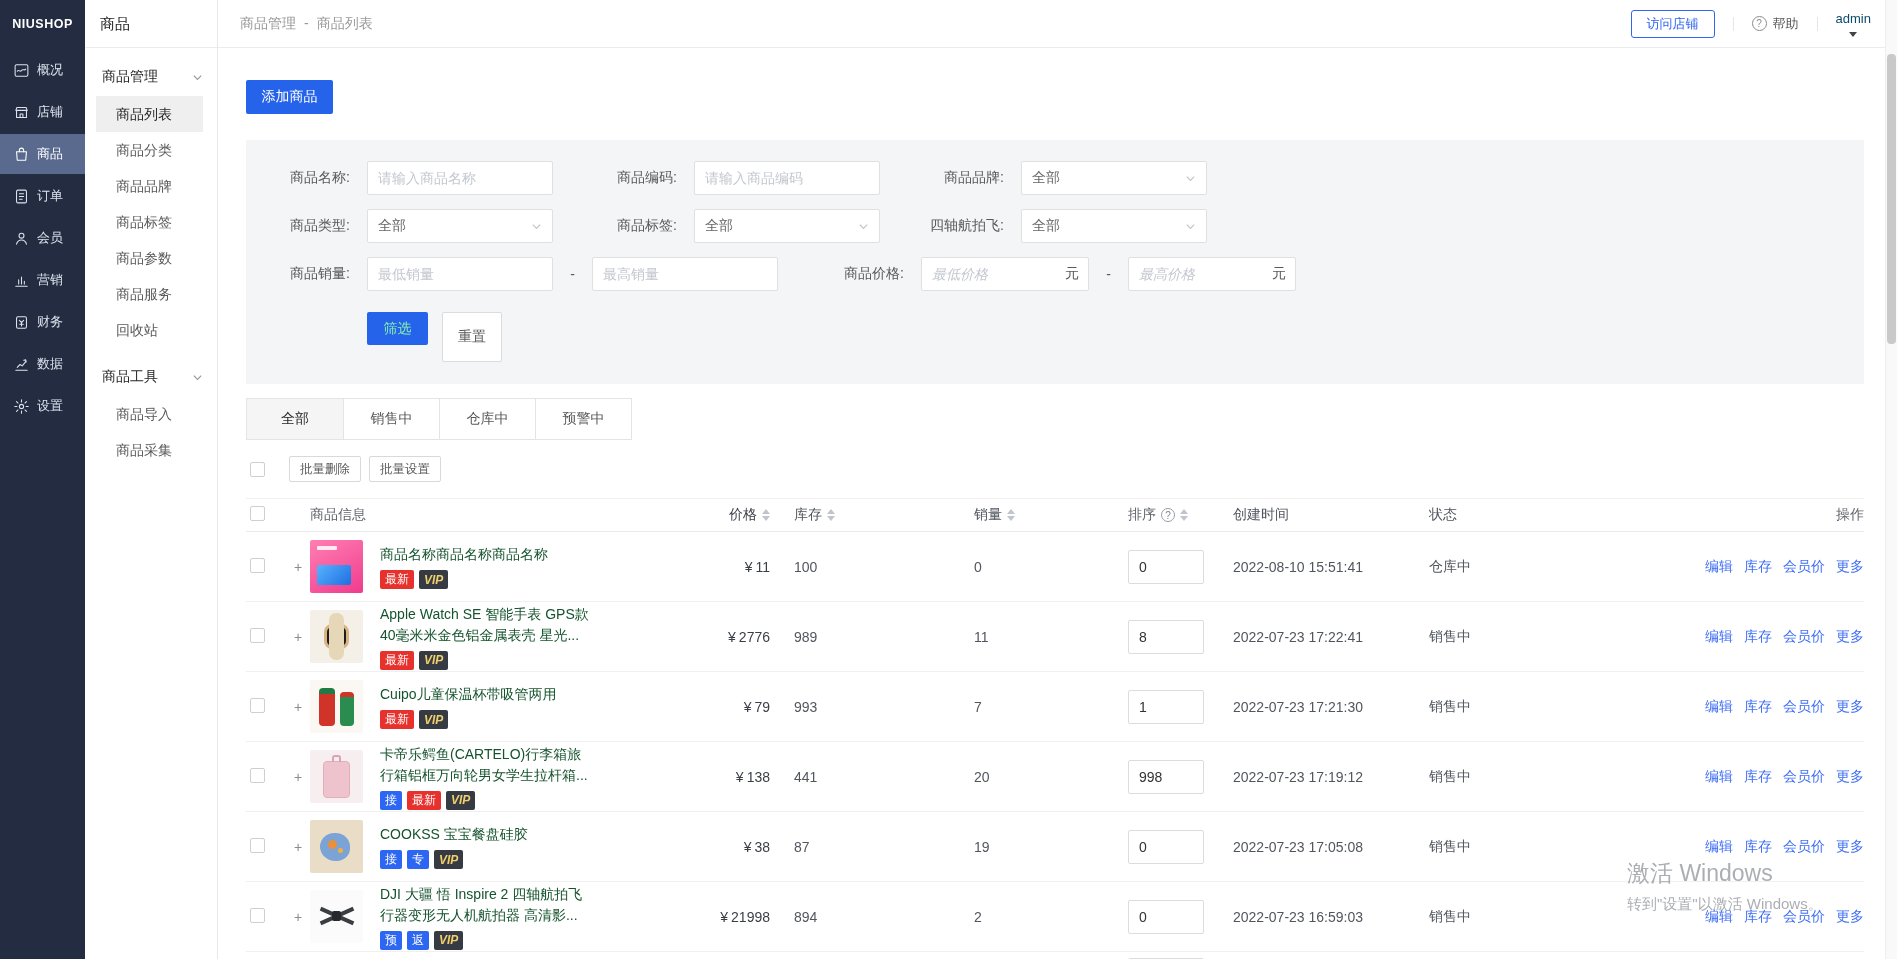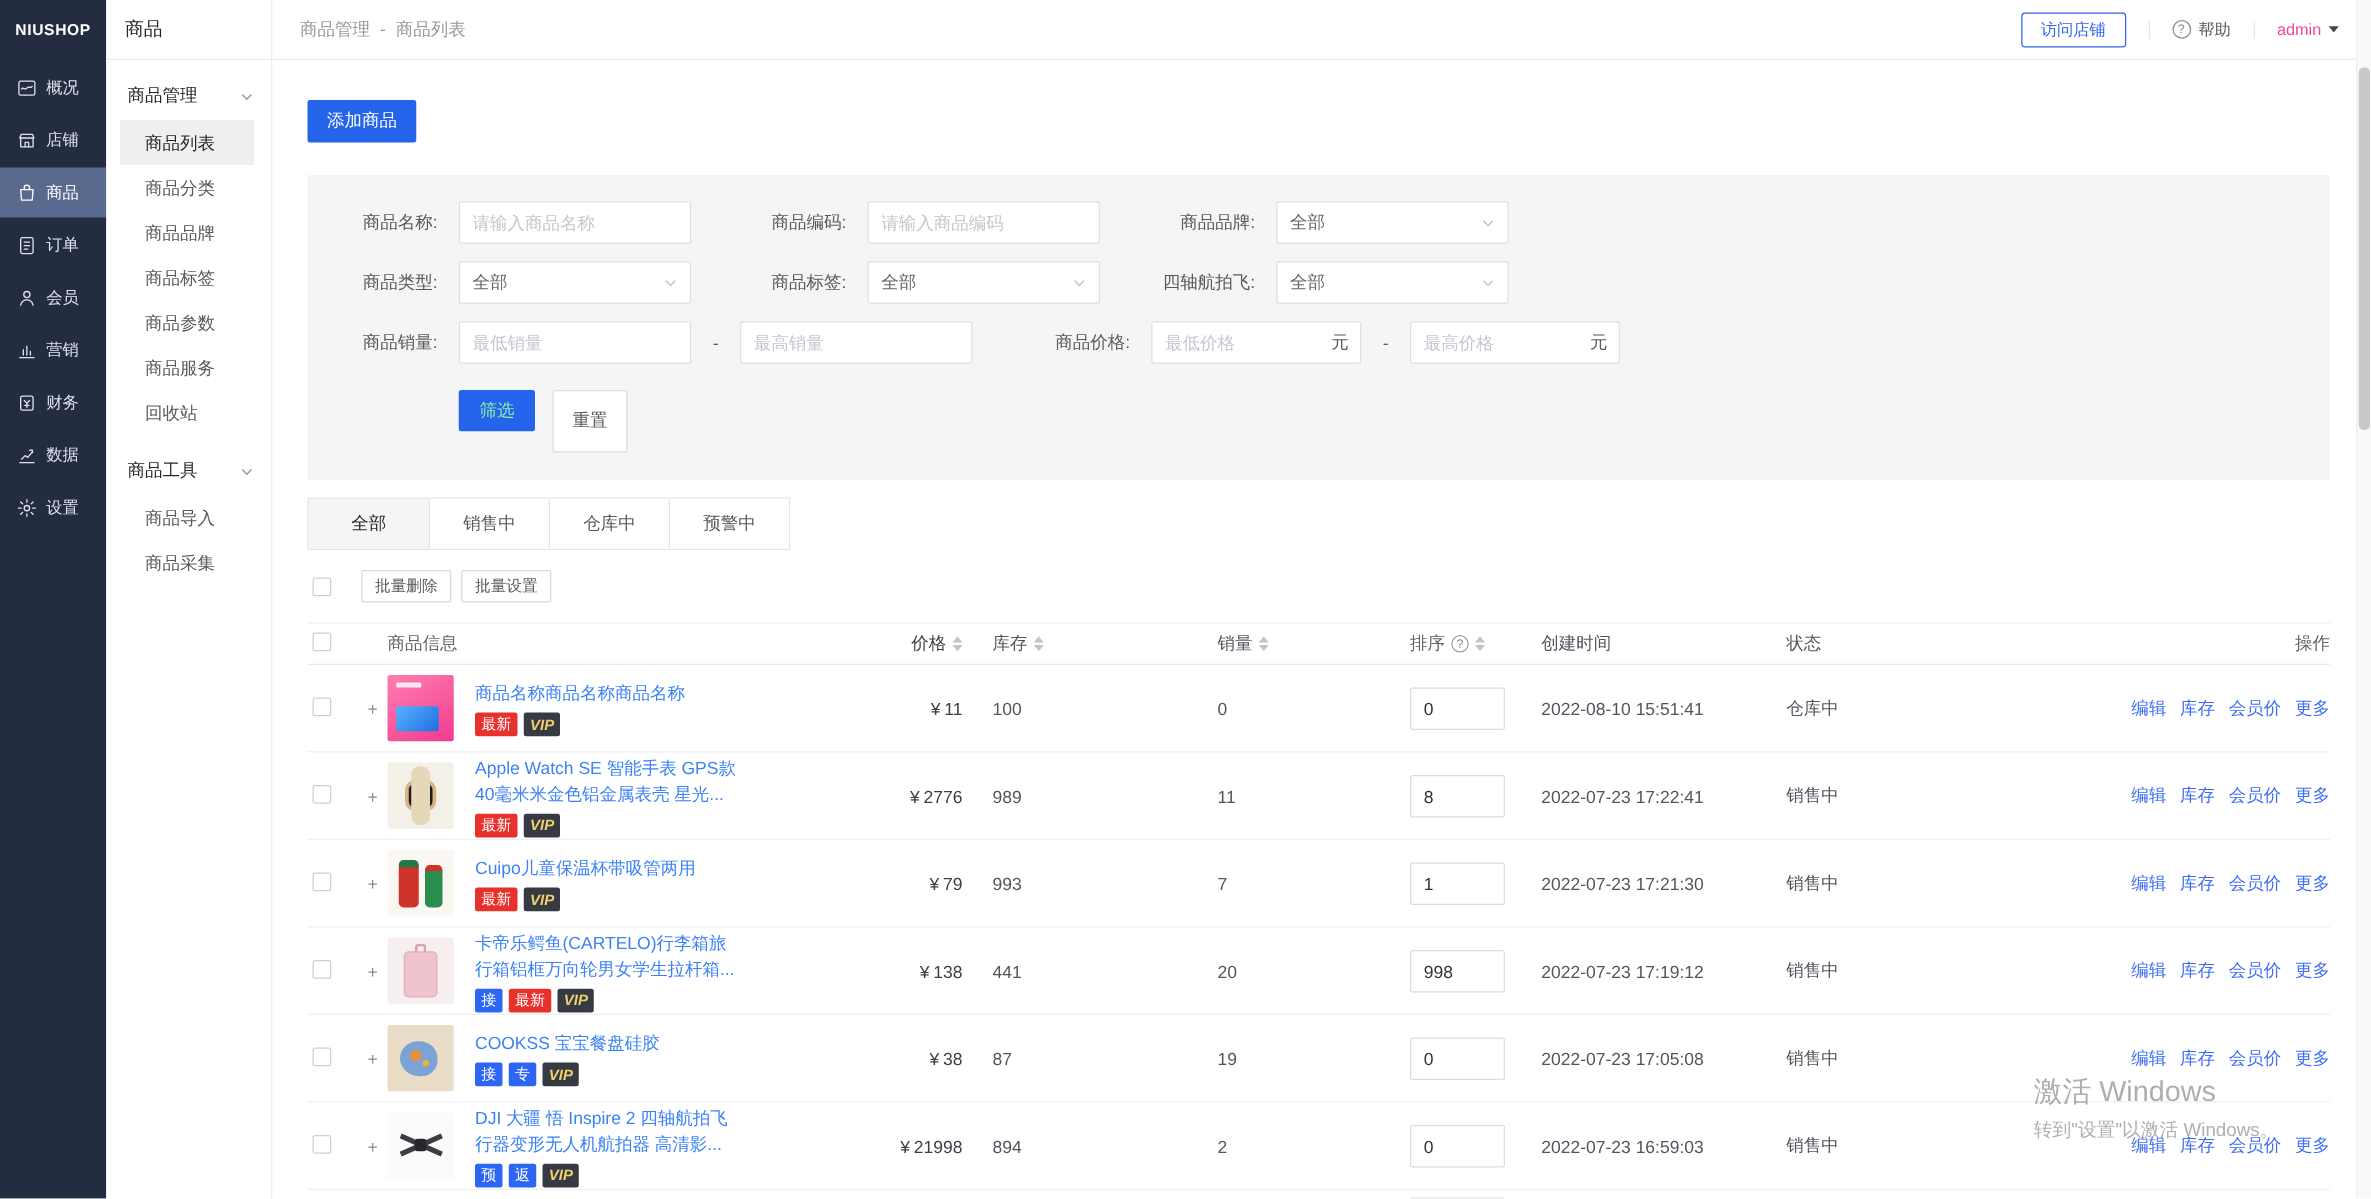--- a/index.html
+++ b/index.html
@@ -25,39 +25,39 @@
 
   
   .main{flex:1;min-width:0;display:flex;flex-direction:column;background:#fff;}
   .topbar{height:48px;flex:none;border-bottom:1px solid #ececec;display:flex;align-items:center;padding:0 26px 0 22px;}
   .crumb{color:#999;display:flex;gap:8px;font-size:14px;}
   .top-right{margin-left:auto;display:flex;align-items:center;font-size:13px;color:#595959;}
   .visit-btn{height:28px;padding:0 15px;border:1px solid #3265ee;color:#3265ee;border-radius:3px;background:#fff;font-size:13px;cursor:pointer;}
   .tdiv{width:1px;height:14px;background:#e5e5e5;margin:0 18px;}
   .help{display:flex;align-items:center;gap:6px;cursor:pointer;}
   .qmark{width:15px;height:15px;border:1px solid #8c8c8c;border-radius:50%;display:inline-flex;align-items:center;justify-content:center;font-size:10px;color:#8c8c8c;}
-  .user{display:flex;align-items:center;gap:6px;color:#ec4899;cursor:pointer;}
+  .user{display:flex;align-items:center;gap:6px;color:#0c4a6e;cursor:pointer;flex-direction:column;}
   .caret-down{width:0;height:0;border-left:4px solid transparent;border-right:4px solid transparent;border-top:5px solid #444;}
 
   .content{padding:0 33px 0 28px;position:relative;}
   .add-btn{margin-top:32px;width:87px;height:34px;background:#2563eb;color:#fff;border:none;border-radius:2px;font-size:14px;cursor:pointer;}
 
   
   .filter{margin-top:26px;background:#f4f5f7;padding:20px 0 22px;}
   .f-row{display:flex;align-items:center;height:36px;margin-bottom:12px;}
   .f-field{display:flex;align-items:center;margin-right:20px;}
   .f-label{width:104px;text-align:right;margin-right:17px;color:#595959;flex:none;}
   .f-input{width:186px;height:34px;border:1px solid #e0e0e0;background:#fff;border-radius:2px;padding:0 10px;font-size:14px;color:#333;outline:none;}
   .f-input::placeholder{color:#c3c7cf;}
   .f-select{width:186px;height:34px;border:1px solid #e0e0e0;background:#fff;border-radius:2px;display:flex;align-items:center;justify-content:space-between;padding:0 10px;color:#666;cursor:pointer;}
   .f-select .ph{color:#bfc3cb;}
   .sel-chev{display:flex;align-items:center;}
   .dash{width:39px;text-align:center;color:#595959;flex:none;}
   .input-unit{position:relative;width:168px;flex:none;}
-  .input-unit .f-input{width:100%;}
+  .input-unit .f-input{width:100%;font-style:italic;}
   .unit{position:absolute;right:10px;top:50%;transform:translateY(-50%);color:#595959;}
   .f-actions{margin-top:20px;padding-left:121px;display:flex;gap:14px;}
   .btn-primary{min-width:61px;height:33px;background:#2563eb;color:#86efac;border:none;border-radius:2px;font-size:14px;cursor:pointer;}
   .btn-plain{min-width:60px;height:50px;background:#fff;border:1px solid #dcdcdc;color:#595959;border-radius:2px;font-size:14px;cursor:pointer;}
 
   
   .tabs{margin-top:14px;display:flex;border:1px solid #e4e4e4;width:max-content;}
   .tab{width:96px;height:40px;display:flex;align-items:center;justify-content:center;color:#595959;background:#fff;cursor:pointer;border-left:1px solid #e4e4e4;font-size:14px;}
   .tab:first-child{border-left:none;}
   .tab.active{background:#f5f5f5;color:#262626;}
@@ -72,21 +72,21 @@
   .table{margin-top:16px;}
   .thead,.trow{display:grid;grid-template-columns:40px 24px 70px minmax(0,1fr) 135px 178px 155px 105px 221px 191px 244px;align-items:center;}
   .thead{height:34px;border-top:1px solid #f0f0f0;border-bottom:1px solid #e9e9e9;color:#5f646b;font-size:14px;}
   .trow{height:70px;border-bottom:1px solid #f0f0f0;}
   .c-check{padding-left:4px;}
   .c-plus{color:#8c8c8c;text-align:center;cursor:pointer;font-size:14px;}
   .c-thumbwrap{display:flex;align-items:center;}
   .thumb{width:53px;height:53px;border-radius:2px;position:relative;overflow:hidden;}
   .thumb i{display:block;}
   .c-info{padding-right:10px;min-width:0;}
-  .title-line{color:#3b82f6;line-height:21px;white-space:nowrap;overflow:hidden;}
+  .title-line{color:#14532d;line-height:21px;white-space:nowrap;overflow:hidden;}
   .badges{display:flex;gap:5px;margin-top:5px;}
   .badge{height:19px;padding:0 5px;border-radius:2px;font-size:12px;display:flex;align-items:center;}
   .badge--hot{background:#e7312d;color:#fff;}
   .badge--vip{background:#363a42;color:#f0cf6d;font-style:italic;font-weight:bold;}
   .badge--tag{background:#2c66f2;color:#fff;}
   .c-price{text-align:right;color:#3a3f46;}
   .cur{margin-right:3px;}
   .c-stock{padding-left:24px;color:#51565e;}
   .c-sales{padding-left:26px;color:#51565e;}
   .c-sort{padding-left:25px;}

